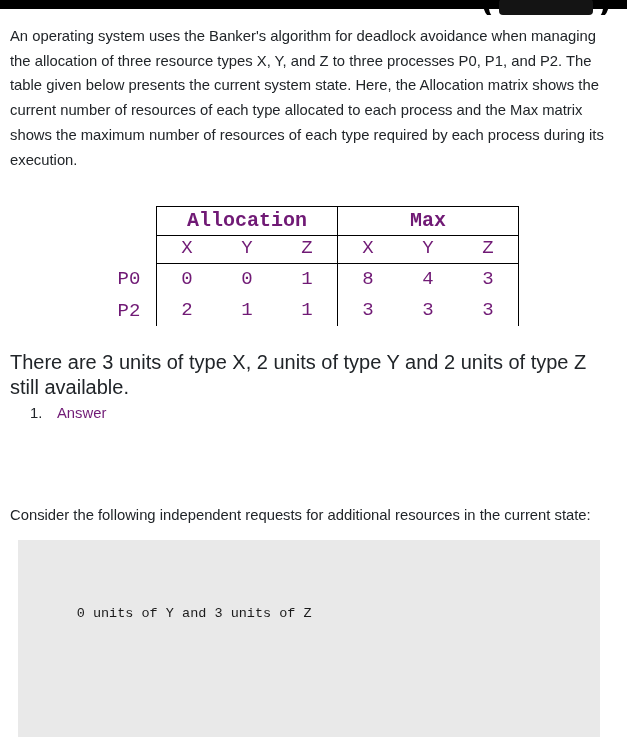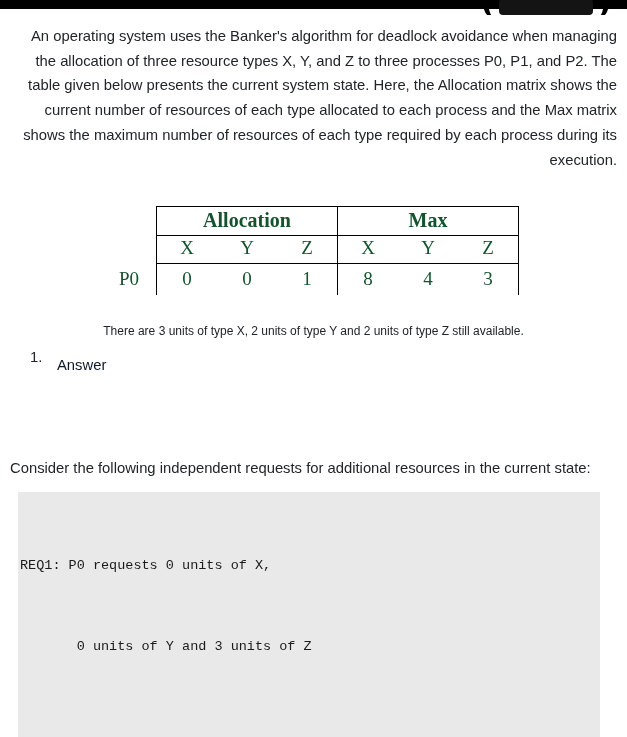--- a/index.html
+++ b/index.html
@@ -9,40 +9,40 @@
   }
   
   .topbar{height:9px;background:#000;width:100%;}
   
   .corner{position:absolute;top:0;right:16px;height:15px;overflow:hidden;}
   .corner-inner{display:flex;align-items:center;gap:4px;margin-top:-27px;
     font-family:"Liberation Serif",serif;font-weight:bold;font-size:42px;color:#000;}
   .pill{width:94px;height:16px;background:#141414;border-radius:4px;transform:translateY(10px);}
 
   .content{padding:0 10px;}
-  .intro{margin:15px 0 0;font-size:14.8px;line-height:24.7px;text-align:right;}
+  .intro{margin:15px 0 0;font-size:14.8px;line-height:24.7px;}
 
   
   .table-wrap{display:flex;justify-content:center;margin-top:34px;}
-  table.banker{border-collapse:collapse;font-family:Liberation Serif, serif;color:#14532d;}
+  table.banker{border-collapse:collapse;font-family:Liberation Mono, monospace;color:#701a75;}
   table.banker td{text-align:center;}
   td.lbl{width:40px;text-align:right;padding-right:7px;font-size:19px;}
   td.ghead{font-weight:bold;font-size:20px;padding:2px 0 3px;
     border-top:1.5px solid #000;border-bottom:1.5px solid #000;}
   td.chead{font-size:19px;width:60px;padding:1px 0 4px;border-bottom:1.5px solid #000;}
   td.num{font-size:19px;width:60px;padding:4px 0 5px;}
   .sep-l{border-left:1.5px solid #000;}
   .sep-r{border-right:1.5px solid #000;}
 
-  .avail{margin:24px 0 0;font-size:12px;line-height:24.7px;text-align:center;}
+  .avail{margin:24px 0 0;font-size:20px;line-height:24.7px;}
 
   .list-item{display:flex;margin-top:1px;font-size:14.8px;line-height:24.7px;}
   .list-num{width:47px;box-sizing:border-box;padding-left:20px;text-align:left;flex:none;}
   .list-body{flex:1;}
-  .answer{color:#0f172a;display:inline-block;margin-top:8px;text-decoration:none;cursor:pointer;}
+  .answer{color:#701a75;display:inline-block;margin-top:0px;text-decoration:none;cursor:pointer;}
 
   .consider{margin:78px 0 12px;font-size:14.8px;line-height:24.7px;}
 
   .codeblock{margin:7px 17px 0 8px;background:#e9e9e9;padding:6px 0 6px 2px;
     font-family:"Liberation Mono","DejaVu Sans Mono",monospace;
     font-size:13.5px;line-height:27px;color:#1b1b1b;white-space:pre;}
 </style>
 </head>
 <body>
 
@@ -79,35 +79,43 @@
       </tr>
       <tr>
         <td class="lbl">P0</td>
         <td class="num sep-l">0</td>
         <td class="num">0</td>
         <td class="num">1</td>
         <td class="num sep-l">8</td>
         <td class="num">4</td>
         <td class="num sep-r">3</td>
       </tr>
+      <tr>
+        <td class="lbl">P2</td>
+        <td class="num sep-l">2</td>
+        <td class="num">1</td>
+        <td class="num">1</td>
+        <td class="num sep-l">3</td>
+        <td class="num">3</td>
+        <td class="num sep-r">3</td>
+      </tr>
     </tbody>
       </table>
   </div>
 
   <p class="avail">There are 3 units of type X, 2 units of type Y and 2 units of type Z still available.</p>
 
   <div class="list-item">
     <span class="list-num">1.</span>
     <div class="list-body">
       <a class="answer">Answer</a>
     </div>
   </div>
 
   <p class="consider">Consider the following independent requests for additional resources in the current state:</p>
 
   <div class="codeblock">
-    <div>REQ1: P0 requests 0 units of X,</div>
     <div>       0 units of Y and 3 units of Z</div>
     
     
   </div>
 
 </div>
 
 </body></html>

